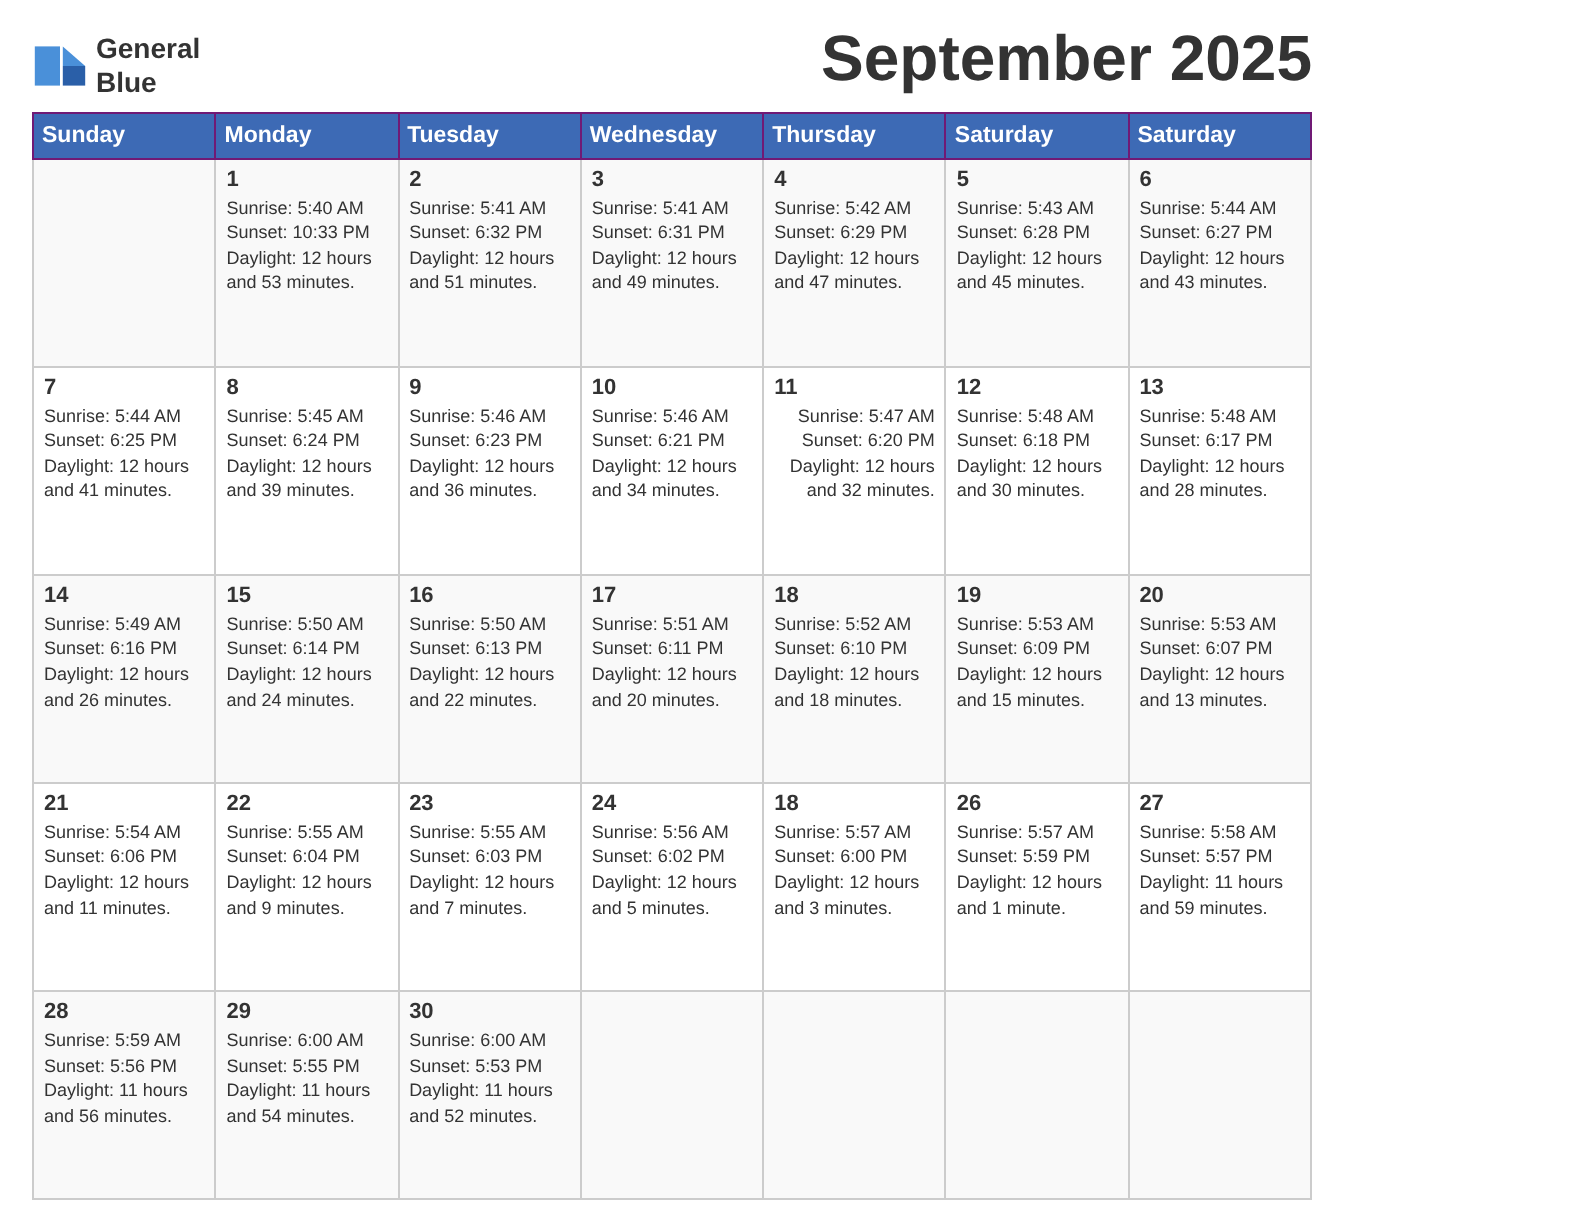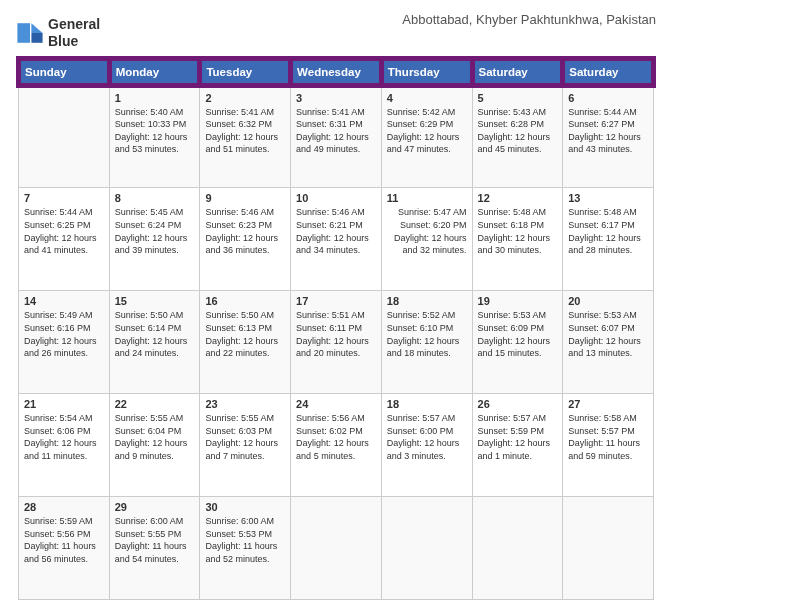--- a/index.html
+++ b/index.html
@@ -57,21 +57,21 @@
       border-collapse: collapse;
       flex: 1;
       table-layout: fixed;
     }
     thead tr th {
       background-color: #3d6ab5;
       color: #fff;
       font-size: 11.5px;
       font-weight: bold;
       padding: 5px 4px;
-      border: 5px solid #701a75;
+      border: 1px solid #701a75;
       text-align: left;
     }
     tbody tr td {
       border: 1px solid #ccc;
       vertical-align: top;
       padding: 4px 5px;
       font-size: 9.5px;
       color: #333;
       height: 88px;
     }
@@ -104,21 +104,21 @@
         <polygon points="22,6 38,20 22,20" fill="#4a90d9"></polygon>
         <polygon points="22,20 38,20 38,34 22,34" fill="#2a5fa8"></polygon>
         <rect x="2" y="6" width="18" height="28" fill="#4a90d9"></rect>
       </svg>
       <div class="logo-text">
         <span>General</span><br>
         <span>Blue</span>
       </div>
     </div>
     <div class="title-block">
-      <div class="location">Abbottabad, Khyber Pakhtunkhwa, Pakistan</div>
+      <div class="month-title">September 2025</div>
     </div>
   </div>
 
   <table>
     <thead>
       <tr>
       <th>Sunday</th>
           <th>Monday</th>
           <th>Tuesday</th>
           <th>Wednesday</th>

